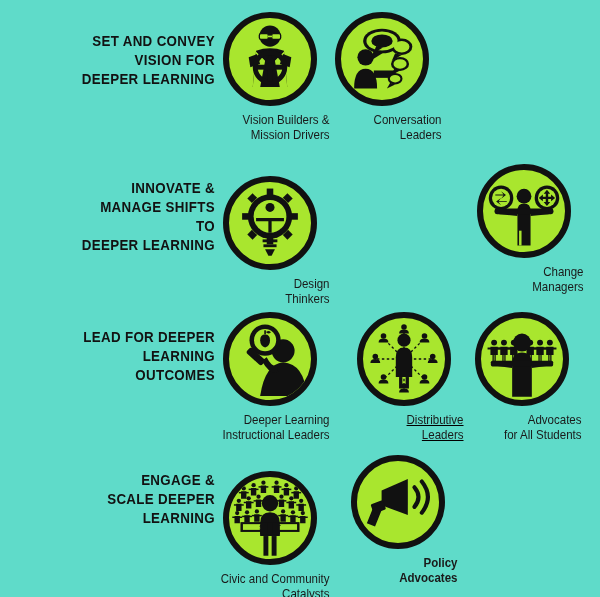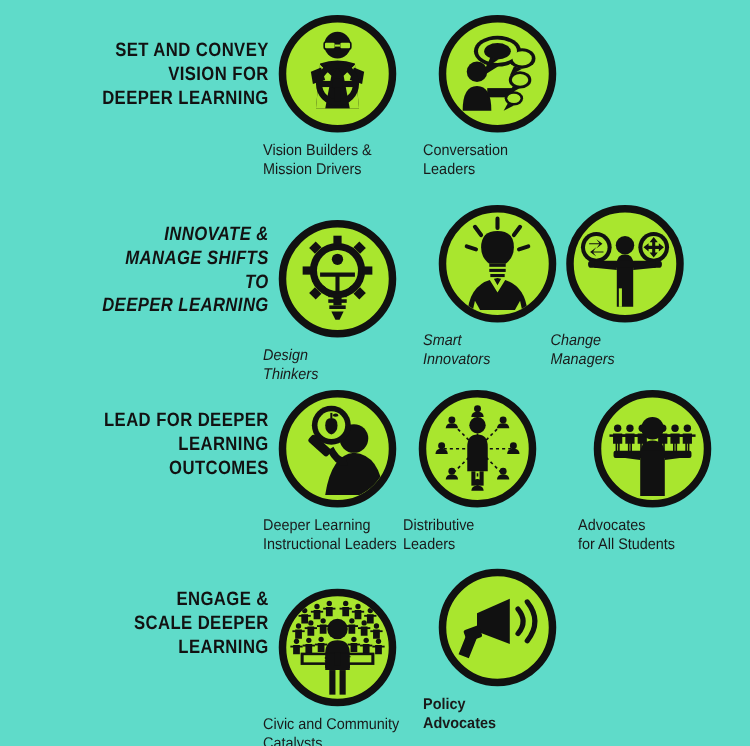--- a/index.html
+++ b/index.html
@@ -22,21 +22,21 @@
     font-weight:bold;
     font-size:15.5px;
     line-height:19px;
     letter-spacing:0.4px;
     text-transform:uppercase;
     transform:scaleX(0.86);
     transform-origin:100% 50%;
     white-space:pre-line;
   }
 
-  .cell{position:absolute;width:128px;text-align:left;}
+  .cell{position:absolute;width:128px;text-align:right;}
   .badge{
     width:94px;height:94px;margin:0 auto;
     border-radius:50%;
     background:#a9e62e;
     border:6px solid #111;
     box-sizing:border-box;
     position:relative;
     overflow:hidden;
   }
   .badge svg{display:block;width:100%;height:100%;}
@@ -83,21 +83,21 @@
           <circle cx="50" cy="60" r="5.5" fill="#111"></circle>
           <rect x="31" y="57" width="14" height="6" fill="#111"></rect>
           <rect x="55" y="57" width="14" height="6" fill="#111"></rect>
           <rect x="47" y="63" width="6" height="14" fill="#111"></rect>
         </svg>
       </div>
       <div class="cell-label">Vision Builders &amp;
 Mission Drivers</div>
     </div>
 
-    <div class="cell" style="left:334px;top:0;">
+    <div class="cell" style="left:318px;top:0;">
       <div class="badge" style="background: rgb(169, 230, 46); border-color: rgb(17, 17, 17);">
         <svg viewBox="0 0 100 100">
 
           <circle cx="30" cy="48" r="10" fill="#111"></circle>
           <path d="M16 86 Q16 62 30 62 Q44 62 44 86 Z" fill="#111"></path>
           <rect x="40" y="64" width="26" height="9" fill="#111"></rect>
 
           <ellipse cx="50" cy="28" rx="23" ry="15" fill="#111"></ellipse>
           <path d="M40 40 L36 52 L52 42 Z" fill="#111"></path>
 
@@ -116,21 +116,21 @@
           <ellipse cx="66" cy="74" rx="6.4" ry="4.6" fill="#a9e62e"></ellipse>
           <ellipse cx="50" cy="28" rx="13" ry="8" fill="#111"></ellipse>
           <path d="M43 34 L39 44 L51 36 Z" fill="#111"></path>
         </svg>
       </div>
       <div class="cell-label">Conversation
 Leaders</div>
     </div>
   </div>
 
-  <div class="row" style="top:164px;height:130px;font-style:italic;">
+  <div class="row" style="top:164px;height:130px;">
     <div class="row-heading" style="top:14px;">INNOVATE &amp;
 MANAGE SHIFTS TO
 DEEPER LEARNING</div>
 
     <div class="cell" style="left:206px;top:12px;">
       <div class="badge" style="background: rgb(169, 230, 46); border-color: rgb(17, 17, 17);">
         <svg viewBox="0 0 100 100">
 
           <g fill="#111">
             <circle cx="50" cy="42" r="27"></circle>
@@ -154,48 +154,22 @@
           <rect x="41" y="64" width="18" height="4" fill="#111"></rect>
           <rect x="41" y="70" width="18" height="3.5" fill="#111"></rect>
           <rect x="42" y="76" width="16" height="3.5" fill="#111"></rect>
           <path d="M44 82 L56 82 L52 90 L48 90 Z" fill="#111"></path>
         </svg>
       </div>
       <div class="cell-label">Design
 Thinkers</div>
     </div>
 
-    <div class="cell" style="left:334px;top:0;">
-      <div class="badge" style="background: rgb(169, 230, 46); border-color: rgb(17, 17, 17);">
-        <svg viewBox="0 0 100 100">
-
-          <g stroke="#111" stroke-width="4" stroke-linecap="round">
-            <line x1="50" y1="6" x2="50" y2="15"></line>
-            <line x1="28" y1="14" x2="34" y2="22"></line>
-            <line x1="72" y1="14" x2="66" y2="22"></line>
-            <line x1="20" y1="33" x2="29" y2="36"></line>
-            <line x1="80" y1="33" x2="71" y2="36"></line>
-          </g>
-
-          <path d="M50 18 Q66 18 66 34 Q66 44 58 50 L42 50 Q34 44 34 34 Q34 18 50 18 Z" fill="#111"></path>
-          <rect x="42" y="50" width="16" height="3" fill="#111"></rect>
-          <rect x="42" y="55" width="16" height="3" fill="#111"></rect>
-          <rect x="43" y="60" width="14" height="3" fill="#111"></rect>
-
-          <path d="M50 64 Q24 68 21 95 L79 95 Q76 68 50 64 Z" fill="#111"></path>
-          <path d="M42 65 L50 78 L58 65 L54 64 L50 71 L46 64 Z" fill="#a9e62e"></path>
-          <path d="M28 86 L26 95 L33 95 Z" fill="#a9e62e"></path>
-          <path d="M72 86 L74 95 L67 95 Z" fill="#a9e62e"></path>
-        </svg>
-      </div>
-      <div class="cell-label">Smart
-Innovators</div>
-    </div>
-
-    <div class="cell" style="left:436px;top:0;">
+
+    <div class="cell" style="left:460px;top:0;">
       <div class="badge" style="background: rgb(169, 230, 46); border-color: rgb(17, 17, 17);">
         <svg viewBox="0 0 100 100">
 
           <circle cx="22" cy="34" r="15" fill="#111"></circle>
           <circle cx="22" cy="34" r="11" fill="#a9e62e"></circle>
           <path d="M15 30 h10 l-3 -4 6 4.5 -6 4.5 3 -4 h-10 z" fill="#111"></path>
           <path d="M29 39 h-10 l3 4 -6 -4.5 6 -4.5 -3 4 h10 z" fill="#111"></path>
 
           <circle cx="78" cy="34" r="15" fill="#111"></circle>
           <circle cx="78" cy="34" r="11" fill="#a9e62e"></circle>
@@ -234,21 +208,21 @@
           <rect x="43" y="15" width="2" height="5" fill="#111"></rect>
           <path d="M45 17 Q50 14 51 18 Q47 20 45 17 Z" fill="#111"></path>
 
           <path d="M40 52 Q50 70 60 66 L58 58 Q52 60 46 48 Z" fill="#111"></path>
         </svg>
       </div>
       <div class="cell-label">Deeper Learning
 Instructional Leaders</div>
     </div>
 
-    <div class="cell" style="left:318px;top:0;">
+    <div class="cell" style="left:340px;top:0;text-decoration:underline;">
       <div class="badge" style="background: rgb(169, 230, 46); border-color: rgb(17, 17, 17);">
         <svg viewBox="0 0 100 100">
           <g stroke="#111" stroke-width="1.6" stroke-dasharray="3 3" fill="none">
             <line x1="50" y1="50" x2="50" y2="16"></line>
               <line x1="50" y1="50" x2="74" y2="26"></line>
             <line x1="50" y1="50" x2="84" y2="50"></line>
               <line x1="50" y1="50" x2="74" y2="74"></line>
             <line x1="50" y1="50" x2="50" y2="84"></line>
               <line x1="50" y1="50" x2="26" y2="74"></line>
             <line x1="50" y1="50" x2="16" y2="50"></line>

